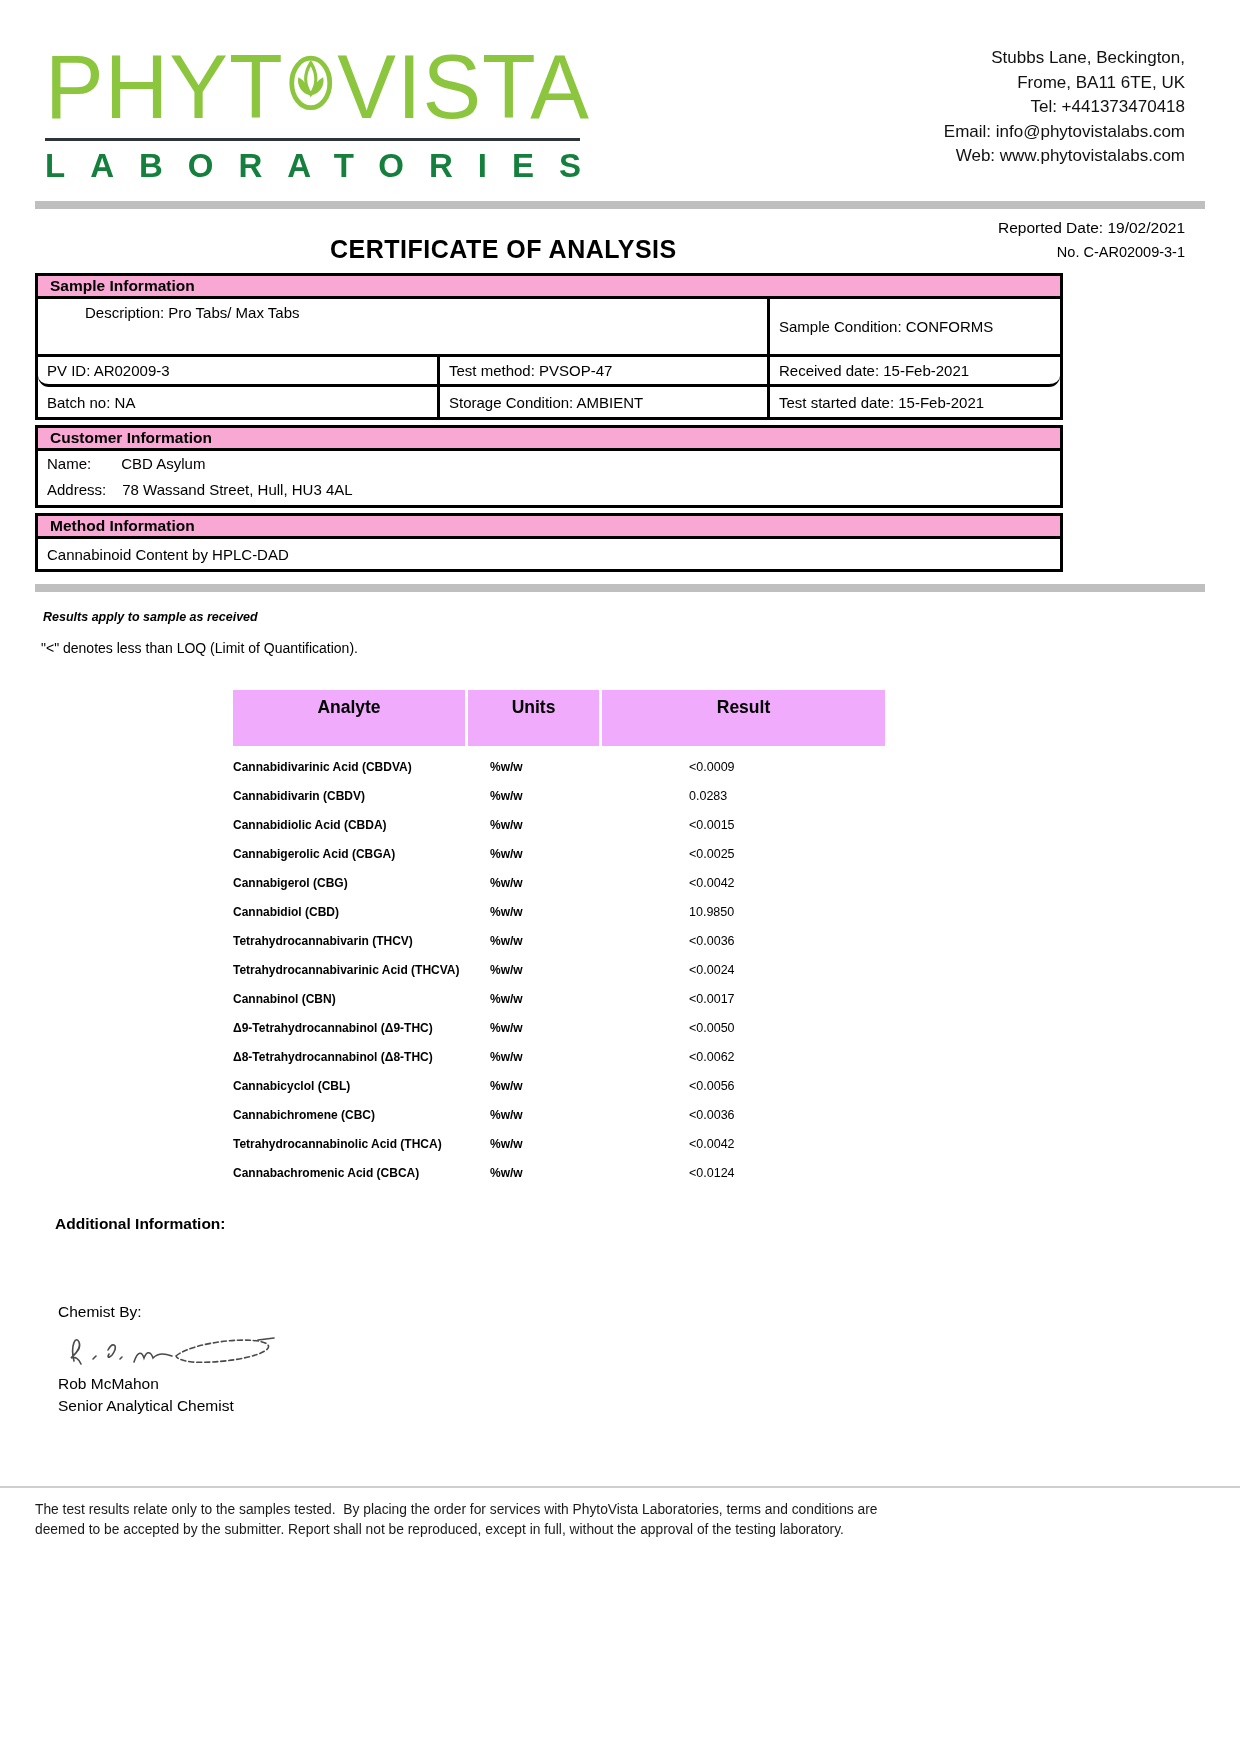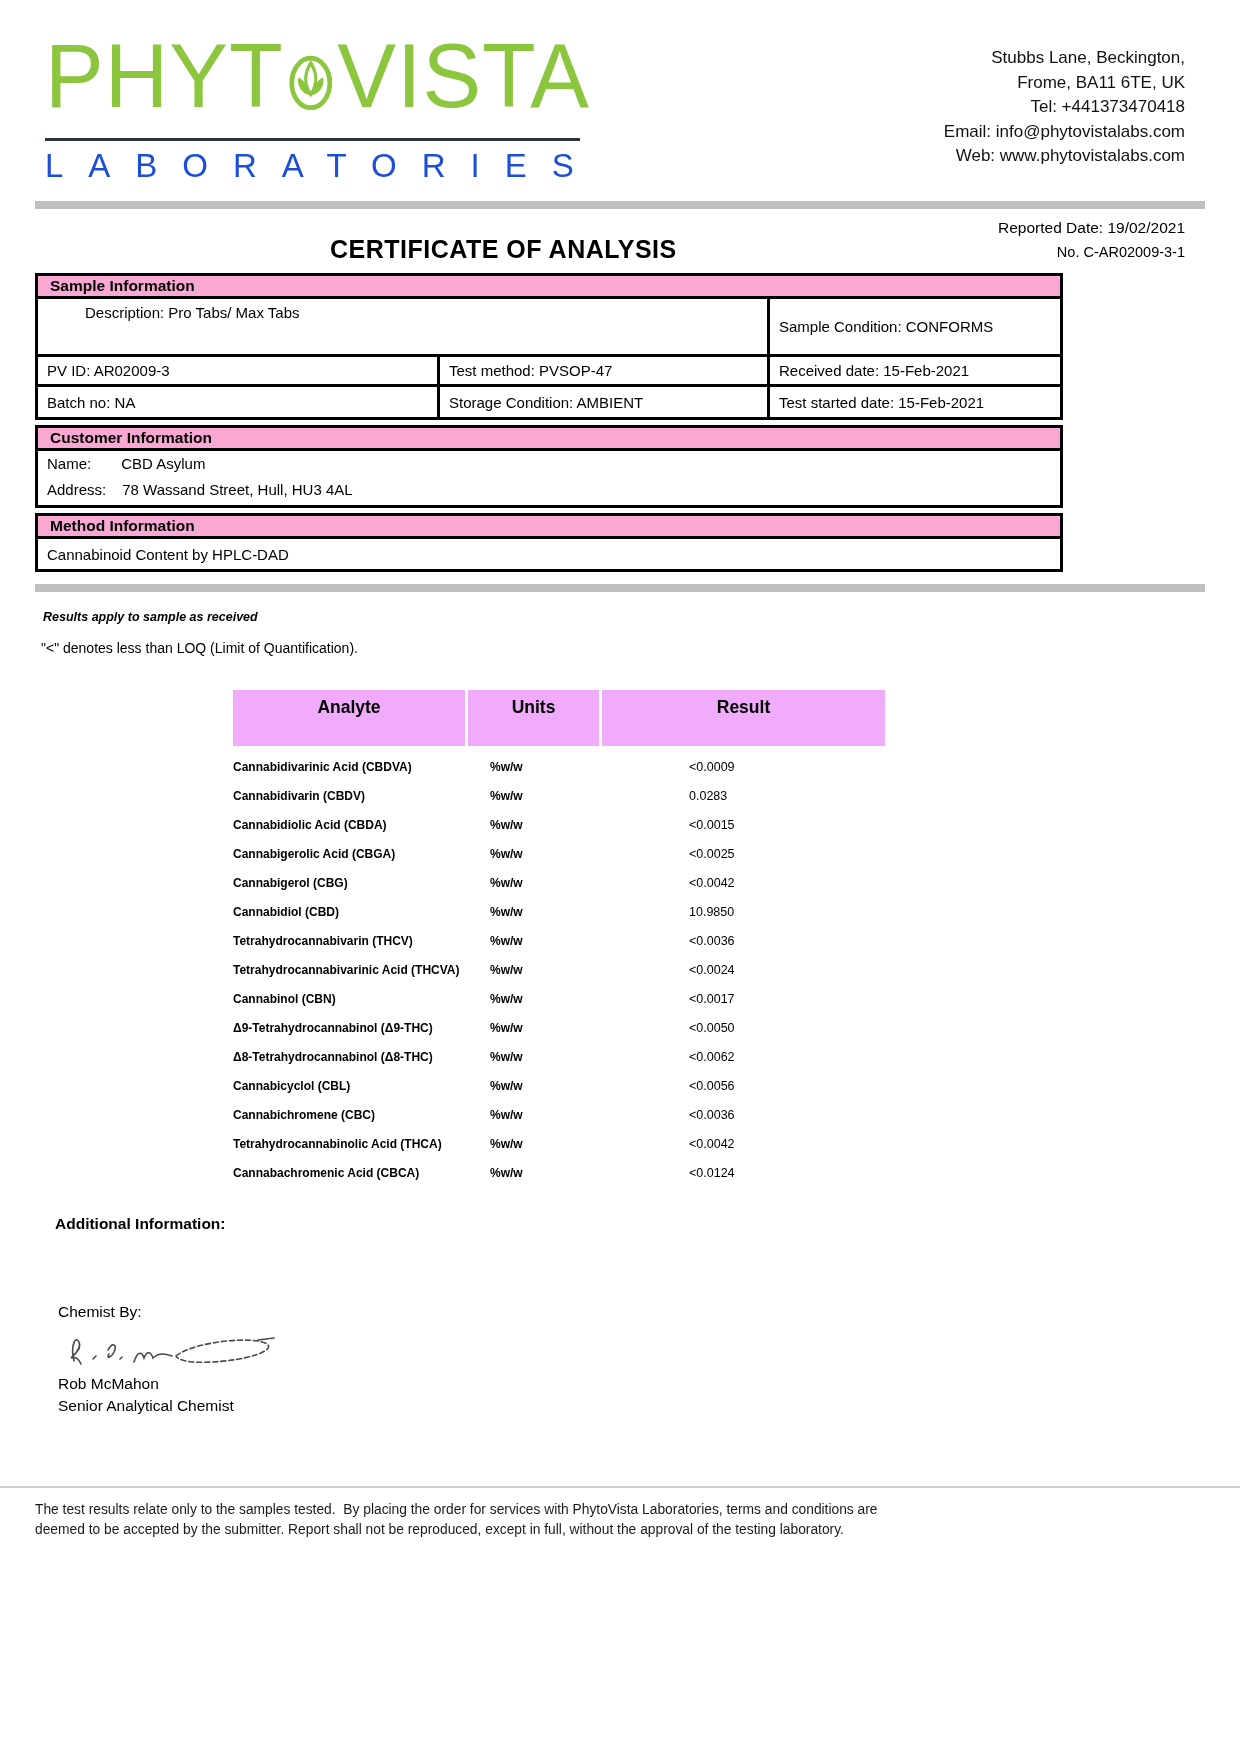--- a/index.html
+++ b/index.html
@@ -6,25 +6,25 @@
   html,body { background:#ffffff; }
   body {
     width:1240px; height:1752px; position:relative; overflow:hidden;
     font-family:"Liberation Sans", sans-serif; color:#000;
   }
   .page { position:absolute; inset:0; }
 
   
   .header { display:flex; justify-content:space-between; padding:36px 55px 0 45px; }
   .logo { width:545px; }
-  .logo-top { display:flex; align-items:flex-start; color:#8cc63e; font-size:88px; line-height:0.92; letter-spacing:1px; font-weight:400; }
+  .logo-top { display:flex; align-items:flex-end; color:#8cc63e; font-size:88px; line-height:0.92; letter-spacing:1px; font-weight:400; }
   .logo-top span { display:block; transform:scaleY(1.04); }
   .leaf-o { width:72px; height:92px; margin:0 3px; }
   .logo-rule { height:3px; background:#2e343c; margin:10px 0 6px 0; width:535px; }
-  .logo-bottom { font-size:33px; letter-spacing:25px; color:#1d4ed8; font-weight:400; white-space:nowrap; }
+  .logo-bottom { font-size:33px; letter-spacing:25px; color:#15803d; font-weight:700; white-space:nowrap; }
   .contact { text-align:right; font-size:17px; line-height:24.5px; padding-top:10px; color:#111; }
 
   .rule-gray { height:8px; background:#bfbfbf; margin-left:35px; width:1170px; }
   .rule-gray.first { margin-top:16px; }
 
   
   .title-row { position:relative; height:64px; }
   .cert-title { position:absolute; left:330px; top:26px; font-size:25px; font-weight:bold; letter-spacing:0.5px; }
   .report-meta { position:absolute; right:55px; top:10px; text-align:right; }
   .reported-date { font-size:15.5px; }
@@ -35,21 +35,21 @@
   .sec-bar { background:#f9a8d4; border-bottom:3px solid #000; font-weight:bold; font-size:15.5px; line-height:17px; padding:1px 0 2px 12px; }
   .it-row { display:flex; border-bottom:3px solid #000; font-size:15px; }
   .it-row.last { border-bottom:none; }
   .row-desc { height:58px; }
   .cell { padding-left:9px; display:flex; align-items:center; }
   .cell-desc { width:732px; border-right:3px solid #000; align-items:flex-start; padding-top:5px;padding-left:47px; }
   .cell-cond { flex:1; }
   .c1 { width:402px; border-right:3px solid #000; }
   .c2 { width:330px; border-right:3px solid #000; }
   .c3 { flex:1; }
-  .row-std { height:30px; }
+  .row-std { height:30px;border-radius:11px; }
   .cust-cell { height:54px; display:flex; flex-direction:column; justify-content:space-between; padding:4px 0 7px 9px; font-size:15px; }
   .label-pair span { display:inline-block; }
   .gap-name { margin-left:30px; }
   .gap-addr { margin-left:16px; }
   .method-cell { height:30px; display:flex; align-items:center; padding-left:9px; font-size:15px; }
   .tbl-gap { height:5px; }
 
   
   .note1 { margin:18px 0 0 43px; font-size:12.5px; font-weight:bold; font-style:italic; }
   .note2 { margin:16px 0 0 41px; font-size:14px; }

